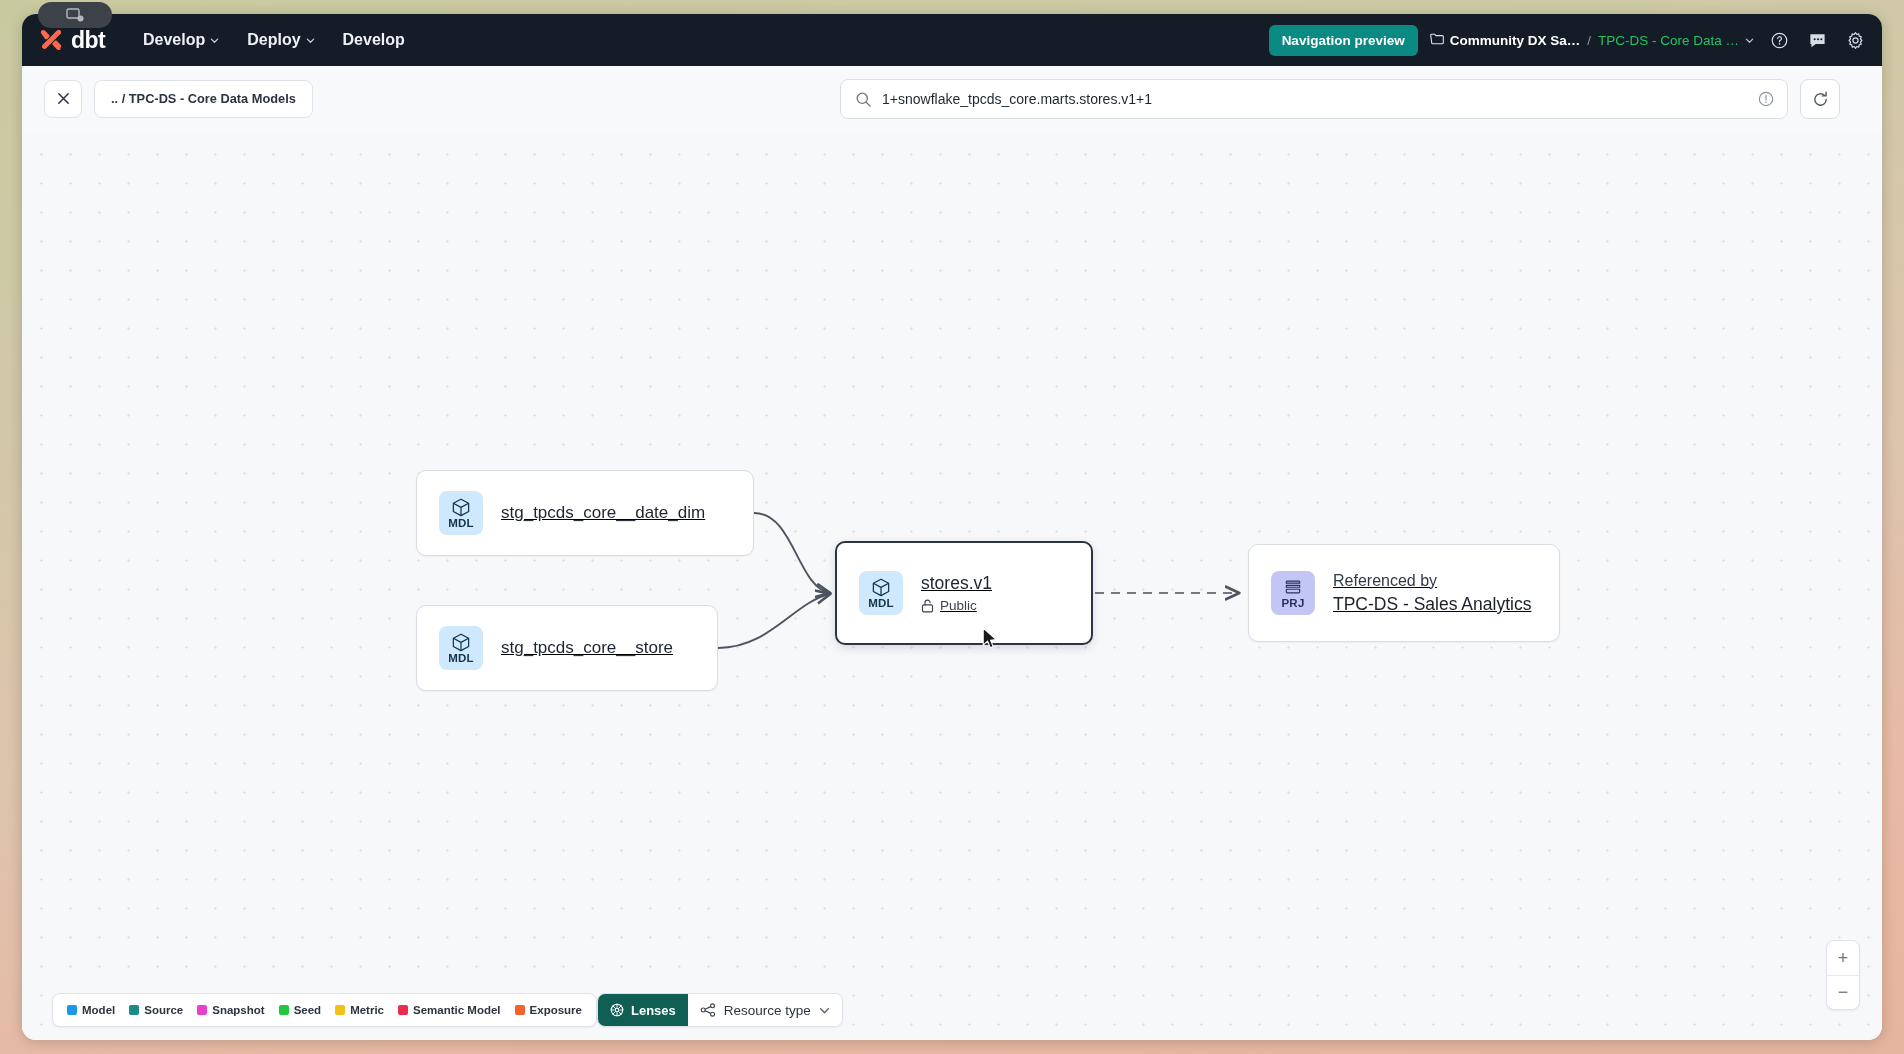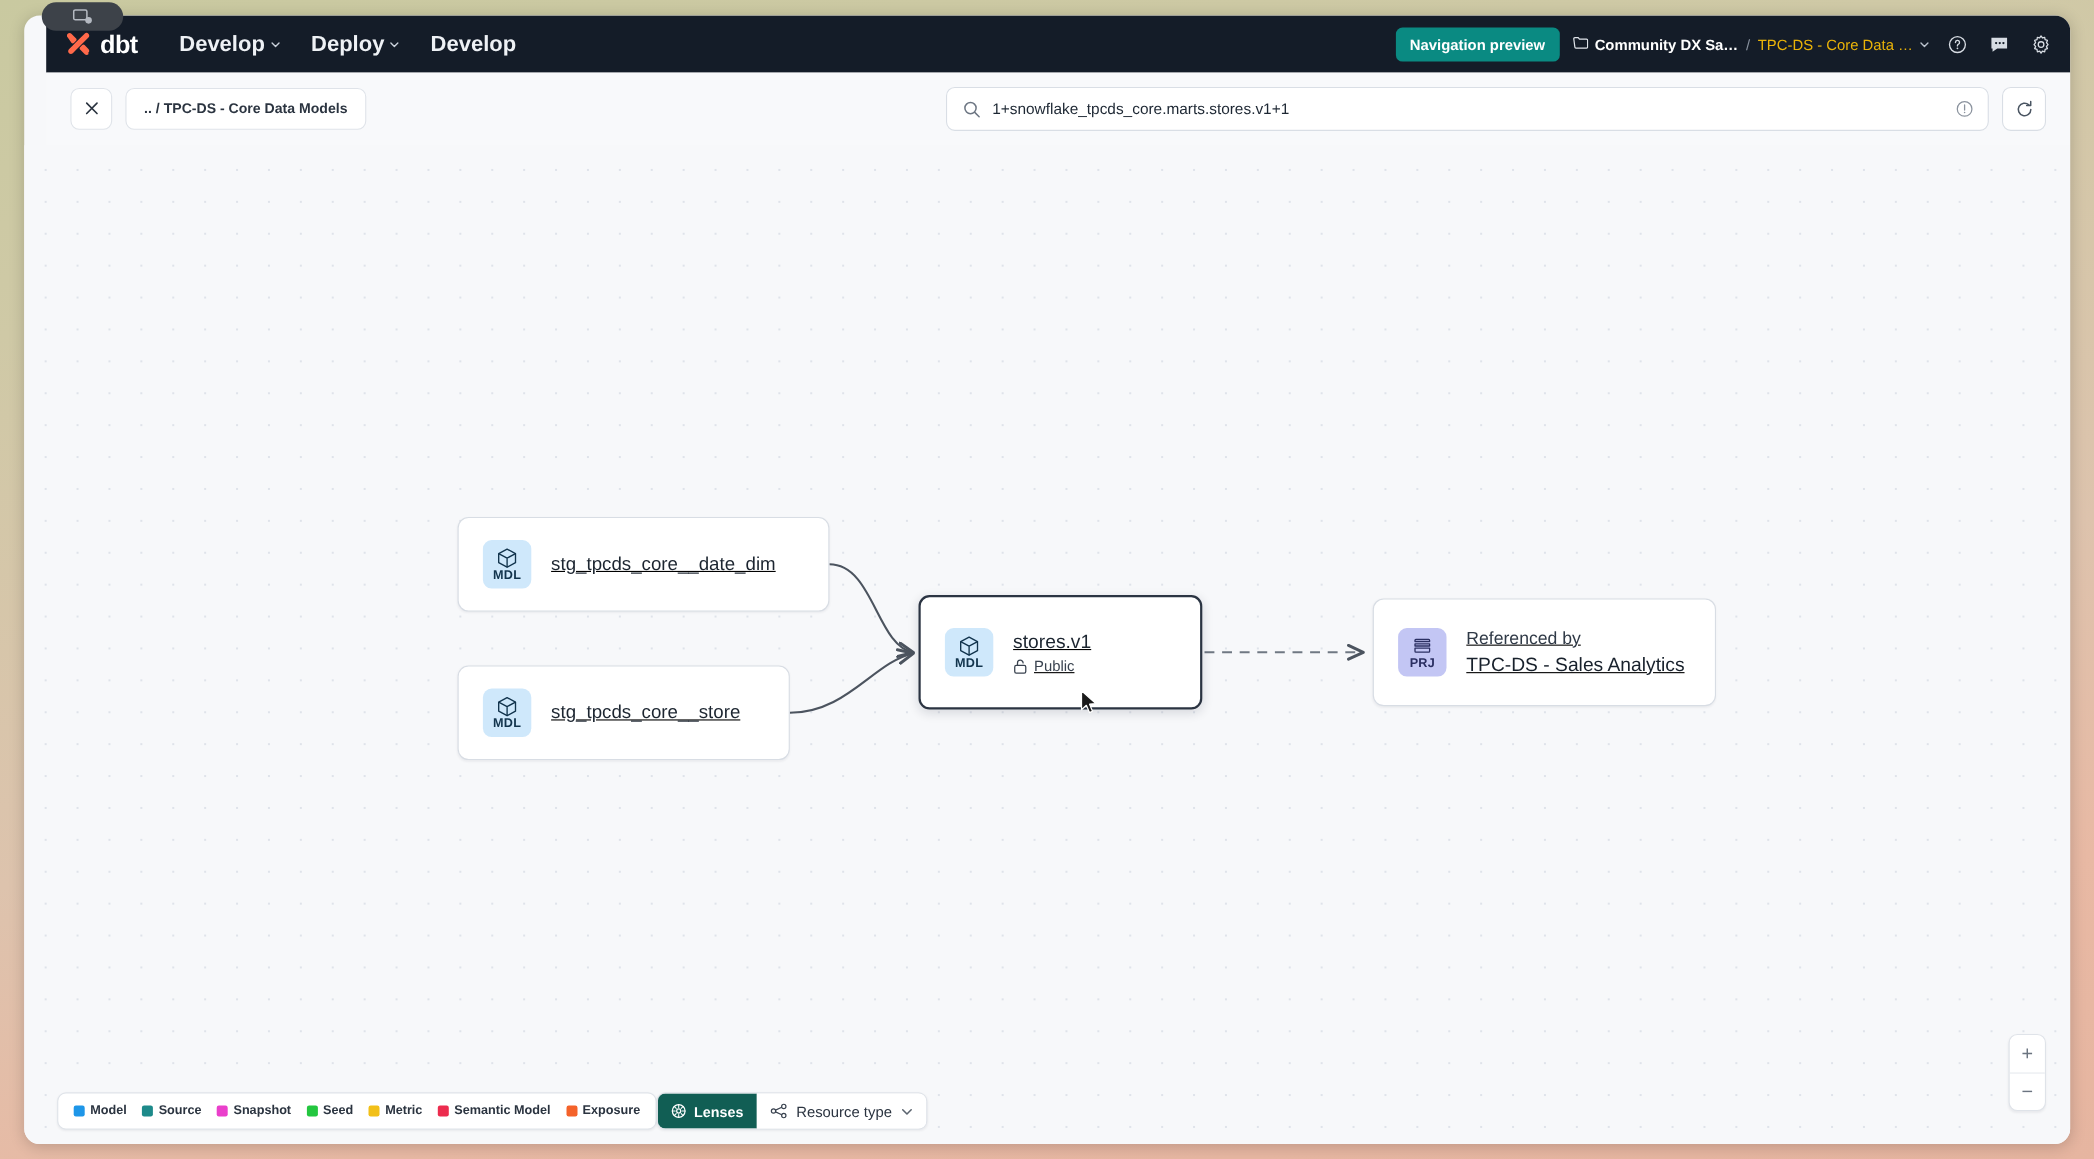--- a/index.html
+++ b/index.html
@@ -25,54 +25,53 @@
   #rec-pill svg { opacity: .85; }
 
   #app-window {
     position: absolute;
     left: 22px; top: 14px;
     width: 1860px; height: 1026px;
     border-radius: 14px;
     overflow: hidden;
     background: #f7f8fa;
     box-shadow: 0 2px 14px rgba(0,0,0,.18);
-    padding-left: 20px;
   }
 
   
   #topbar {
     position: relative;
     height: 52px; width: 100%;
     background: #141c28;
     display: flex; align-items: center;
     padding: 0 14px 0 16px;
     color: #fff;
   }
   .logo { display: flex; align-items: center; gap: 7px; margin-right: 28px; }
   .logo-mark { width: 26px; height: 26px; position: relative; }
   .logo-text { font-size: 23px; font-weight: 700; letter-spacing: -.6px; color:#fff; }
   .nav-links { display: flex; align-items: center; gap: 8px; }
   .nav-link {
     display: flex; align-items: center; gap: 5px;
-    font-size: 20px; font-weight: 600; color: #eef1f5;
+    font-size: 16px; font-weight: 600; color: #eef1f5;
     padding: 7px 10px; border-radius: 6px; cursor: pointer;
   }
   .caret { width: 9px; height: 9px; display:inline-block; }
 
   .topbar-right { margin-left: auto; display: flex; align-items: center; gap: 12px; }
   #nav-preview-btn {
     background: #0a8a82; color: #fff;
     font-size: 13.5px; font-weight: 600;
     padding: 8px 13px; border-radius: 6px; border: none;
     cursor: pointer; white-space: nowrap;
   }
   .crumbs { display: flex; align-items: center; gap: 7px; font-size: 13.5px; }
   .crumb-acct { display:flex; align-items:flex-start; gap:6px; font-weight:700; color:#fff; cursor:pointer;}
   .crumb-sep { color:#8a93a0; font-weight:400; }
-  .crumb-proj { display:flex; align-items:center; gap:6px; font-weight:400; color:#eab308; cursor:pointer;}
+  .crumb-proj { display:flex; align-items:center; gap:6px; font-weight:400; color:#22c55e; cursor:pointer;}
   .icon-btn-dark {
     width: 26px; height: 26px; display:flex; align-items:center; justify-content:center;
     cursor:pointer; color:#d7dce3; border-radius:5px;
   }
 
   
   #subbar {
     position: relative; height: 66px; width: 100%;
     background: #f8f9fb;
     display: flex; align-items: center;

